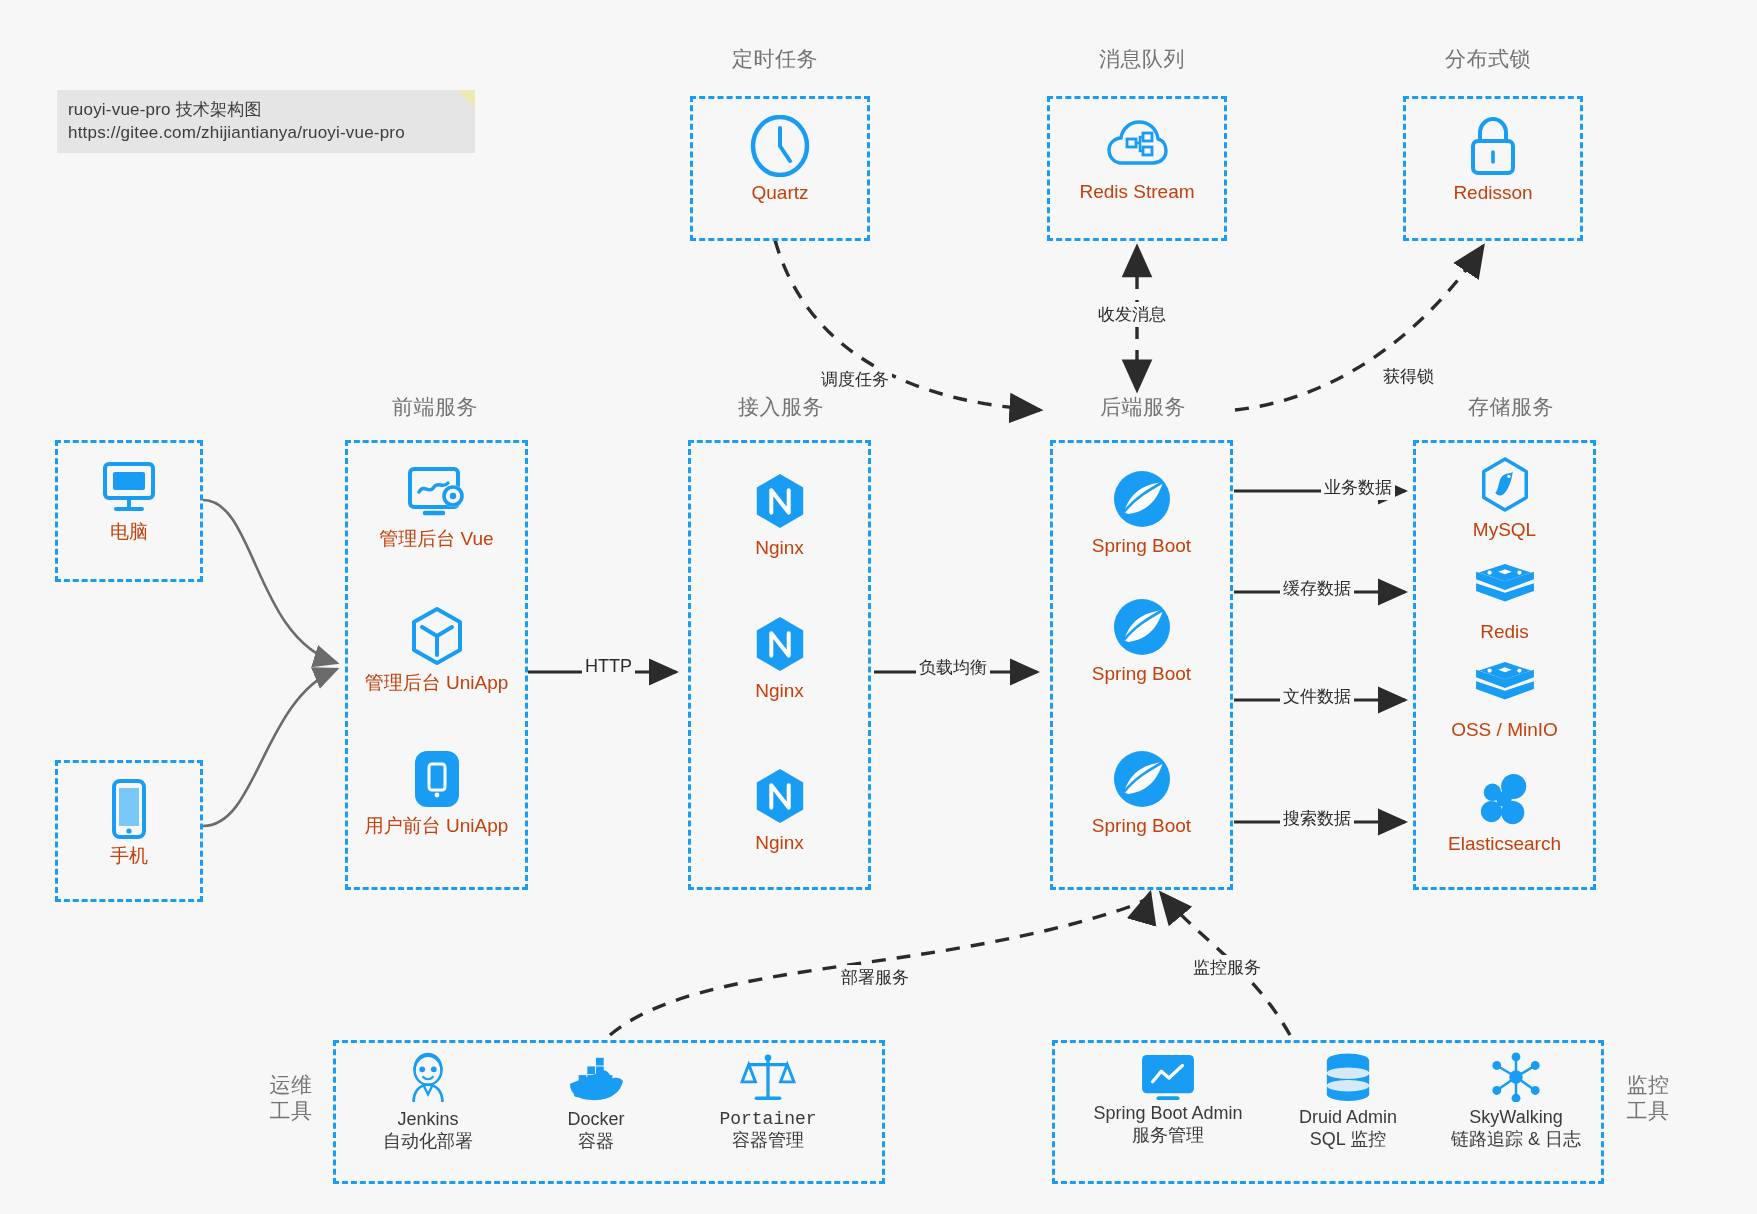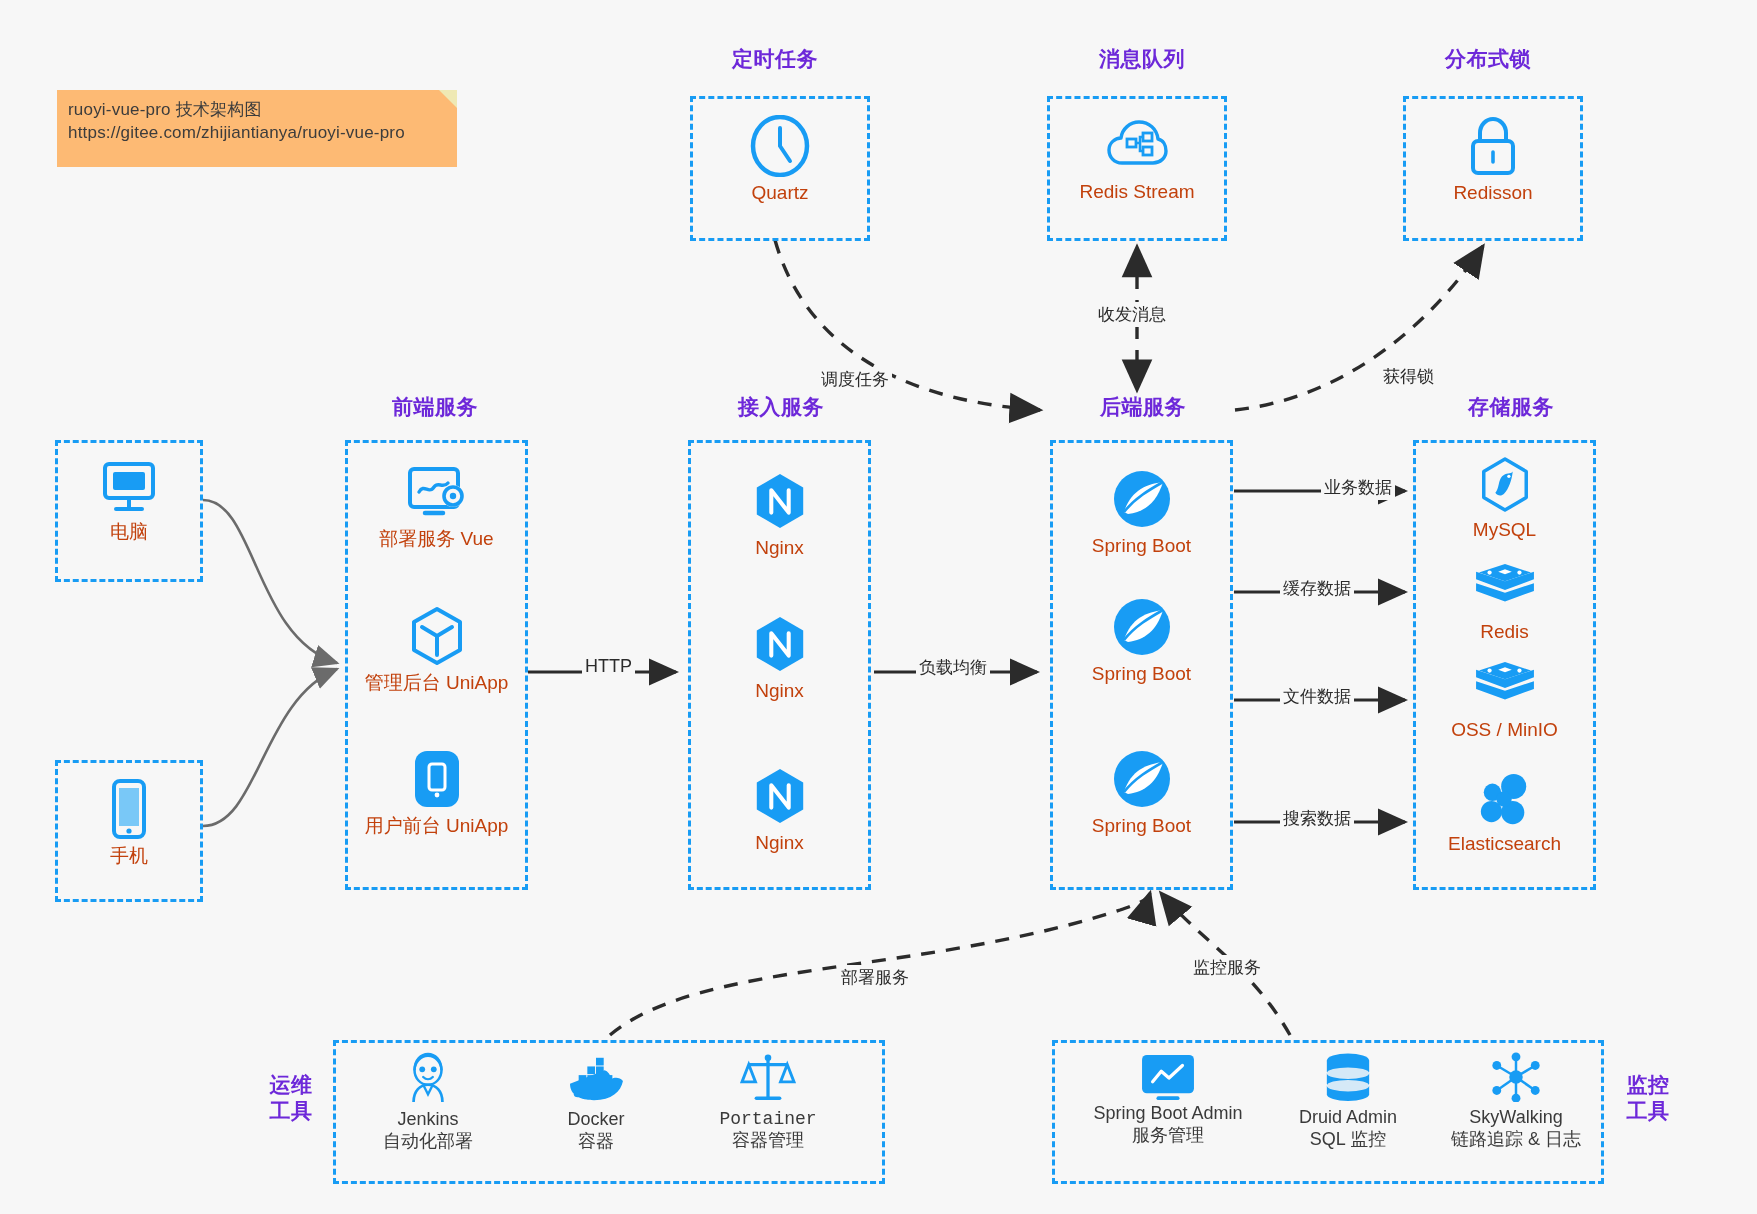--- a/index.html
+++ b/index.html
@@ -8,38 +8,39 @@
     background:#f7f7f7;
     font-family:"Liberation Sans","DejaVu Sans",sans-serif;
     overflow:hidden;
     position:relative;
   }
   #canvas{position:absolute;inset:0;}
   svg.edges{position:absolute;left:0;top:0;width:1757px;height:1214px;pointer-events:none;}
 
   
   .note{
-    position:absolute;left:57px;top:90px;width:400px;height:77px;
-    background:#fdba74;
+    position:absolute;left:57px;top:90px;width:400px;height:63px;
+    background:#e5e5e5;
     box-shadow:0 0 0 0 transparent;
+    padding-left:18px;
   }
   .note .fold{
     position:absolute;right:0;top:0;width:0;height:0;
     border-top:18px solid #efe9b4;
     border-left:18px solid transparent;
   }
   .note .line{
     position:absolute;left:11px;color:#3c3c3c;font-size:17px;letter-spacing:.2px;white-space:nowrap;
   }
   .note .l1{top:8px;}
   .note .l2{top:33px;}
 
   
   .ghead{
-    position:absolute;color:#6d28d9;font-weight:bold;font-size:21px;
+    position:absolute;color:#737373;font-weight:normal;font-size:21px;
     white-space:nowrap;text-align:center;letter-spacing:.5px;
   }
   .ghead.two{line-height:26px;}
 
   
   .dbox{
     position:absolute;
     border:3px dashed #189cf4;
     background:transparent;
     box-sizing:border-box;
@@ -197,21 +198,21 @@
 
   <div class="node" style="left:355px;top:465px;width:163px;">
     <svg class="ico" width="64" height="58" viewBox="0 0 64 58">
       <rect x="5" y="4" width="48" height="38" rx="4" fill="none" stroke="#189cf4" stroke-width="4"></rect>
       <path d="M14,27 C19,18 24,30 29,22 C33,16 38,24 43,18" fill="none" stroke="#189cf4" stroke-width="3.4" stroke-linecap="round"></path>
       <circle cx="48" cy="31" r="11" fill="#f7f7f7"></circle>
       <circle cx="48" cy="31" r="9" fill="none" stroke="#189cf4" stroke-width="3.6"></circle>
       <circle cx="48" cy="31" r="3.2" fill="#189cf4"></circle>
       <line x1="20" y1="48" x2="38" y2="48" stroke="#189cf4" stroke-width="4.5" stroke-linecap="round"></line>
     </svg>
-    <div class="cap">部署服务 Vue</div>
+    <div class="cap">管理后台 Vue</div>
   </div>
 
   <div class="node" style="left:355px;top:605px;width:163px;">
     <svg class="ico" width="60" height="62" viewBox="0 0 60 62">
       <path d="M30,4 L53,17 L53,45 L30,58 L7,45 L7,17 Z" fill="none" stroke="#189cf4" stroke-width="4" stroke-linejoin="round"></path>
       <path d="M30,31 L30,50 M30,31 L15,22 M30,31 L45,22" fill="none" stroke="#189cf4" stroke-width="4" stroke-linecap="round"></path>
     </svg>
     <div class="cap">管理后台 UniApp</div>
   </div>
 

